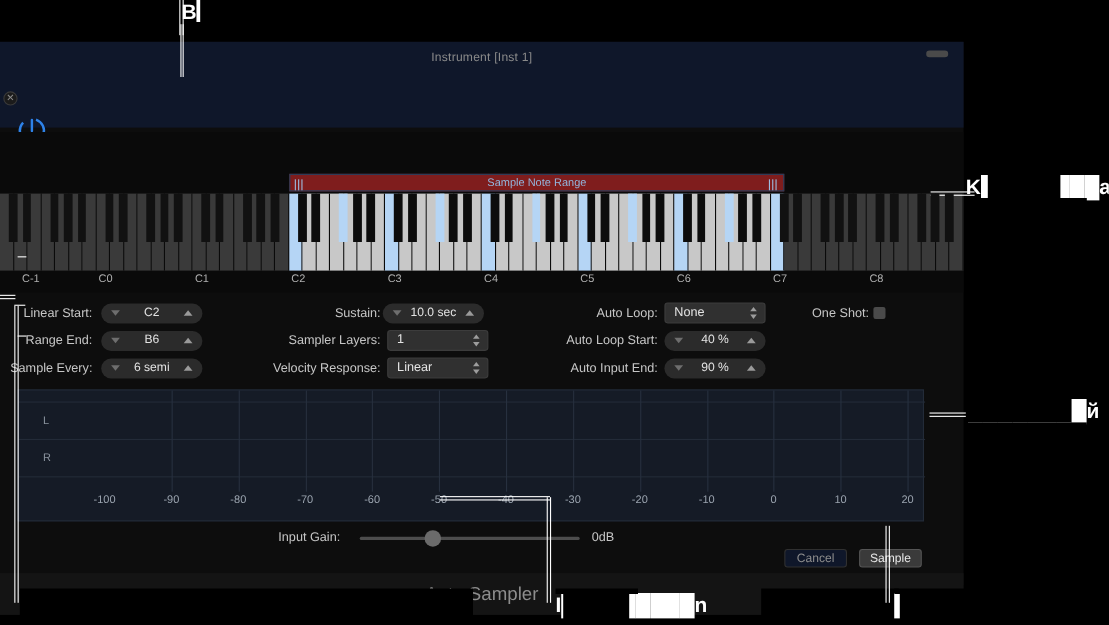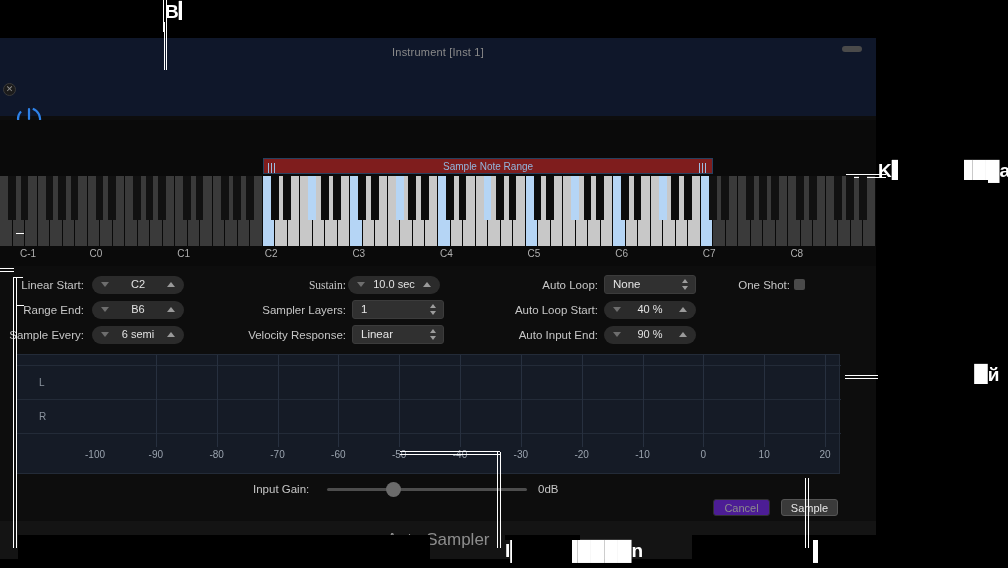--- a/index.html
+++ b/index.html
@@ -146,21 +146,21 @@
   .ig-label { position:absolute; left:253px; top:445px; font-size:11.5px; color:#c6c6c6; }
   .ig-track { position:absolute; left:327px; top:450px; width:200px; height:3px; background:#4d4d4d; border-radius:2px; }
   .ig-knob { position:absolute; left:392px; top:444px; width:15px; height:15px; border-radius:50%; background:#6b6b6b; }
   .ig-val { position:absolute; left:538px; top:445px; font-size:11.5px; color:#c6c6c6; }
 
   
   .bbtn {
     position:absolute; top:461px; height:17px; border-radius:3px;
     font-size:11px; line-height:16px; text-align:center;
   }
-  .bbtn.cancel { left:713px; width:57px; background:#4c1d95; color:#8c8c8c; border:1px solid #303030;}
+  .bbtn.cancel { left:713px; width:57px; background:#0f172a; color:#8c8c8c; border:1px solid #303030;}
   .bbtn.sample { left:781px; width:57px; background:#3a3a3a; color:#e7e7e7; border:1px solid #555;}
 
   
   #footer { position:absolute; left:0; top:483px; width:876px; height:38px; background:#141414; }
   #footer .fname {
     position:absolute; left:0; right:0; top:9px; text-align:center;
     font-size:17px; color:#8d8d8d;
   }
   .resize { position:absolute; right:3px; bottom:2px; width:8px; height:8px;
     border-right:1px solid #4a4a4a; border-bottom:1px solid #4a4a4a; }
@@ -363,21 +363,21 @@
         <span class="up"></span>
       </div>
 
       <div class="plabel" style="left:-4px;top:63px;width:88px;">Sample Every:</div>
       <div class="stepper" style="left:92px;top:60px;width:92px;">
         <span class="dn"></span>
         <span class="v">6 semi</span>
         <span class="up"></span>
       </div>
 
-      <div class="plabel" style="left:228px;top:13px;width:118px;font-family:Liberation Serif, serif;">Sustain:</div>
+      <div class="plabel" style="left:228px;top:13px;width:118px;">Sustain:</div>
       <div class="stepper" style="left:348px;top:10px;width:92px;">
         <span class="dn"></span>
         <span class="v">10.0 sec</span>
         <span class="up"></span>
       </div>
 
       <div class="plabel" style="left:228px;top:38px;width:118px;">Sampler Layers:</div>
       <div class="popup" style="left:352px;top:34px;width:92px;">
         <span class="v">1</span>
         <span class="ud">

